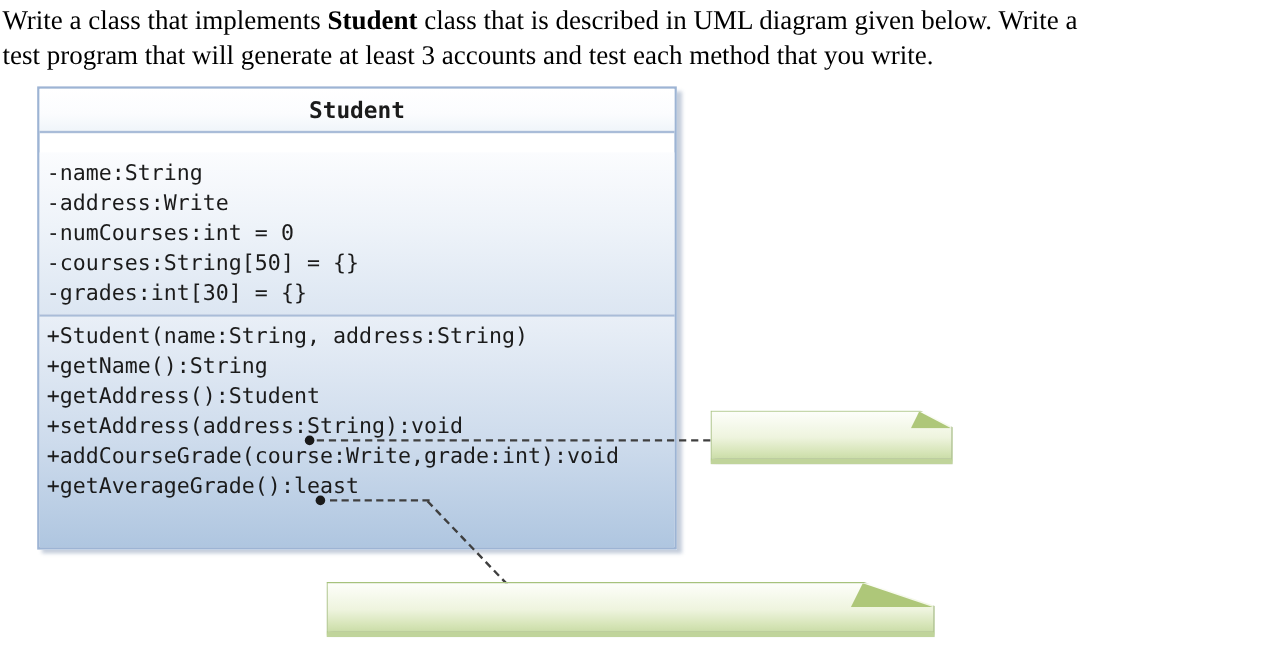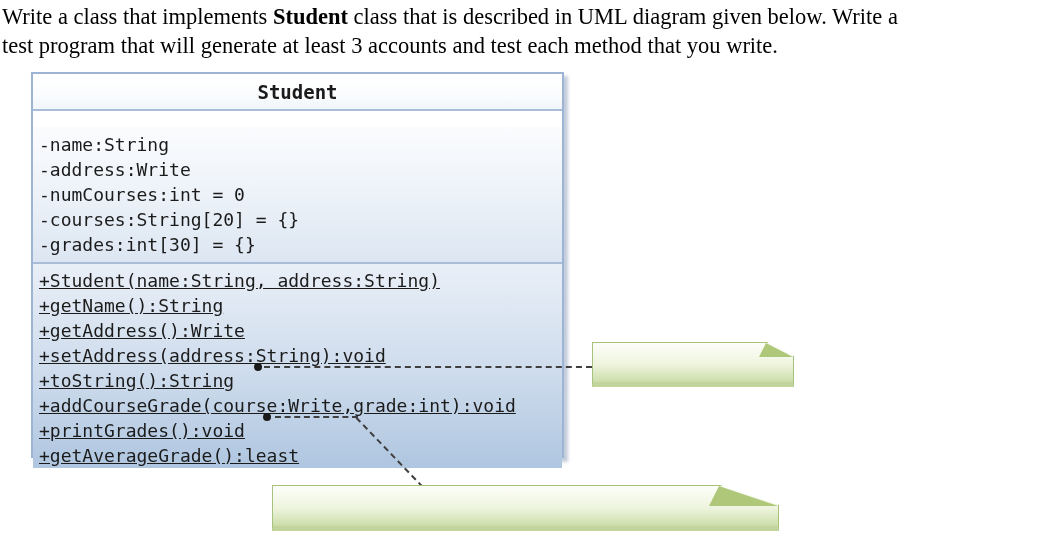--- a/index.html
+++ b/index.html
@@ -38,21 +38,20 @@
     flex: 0 0 137px;
     border-bottom: 2px solid #a9bcd8;
     background: linear-gradient(180deg, #fbfcfe 0%, #eef3f9 45%, #dce6f2 100%);
     padding: 5px 6px 0 6px;
     margin-top: 16px;
   }
   .uml-methods {
     flex: 1 1 auto;
     background: linear-gradient(180deg, #e9eff7 0%, #cddbec 55%, #afc6e0 100%);
     padding: 4px 6px 0 6px;
-    text-decoration: underline;
   }
   .uml-line { height: 25px; line-height: 25px; white-space: pre; }
 
   
   .bullet {
     position: absolute; width: 8px; height: 8px; border-radius: 50%;
     background: #1a1a1a;
   }
   .dash {
     position: absolute; height: 0;
@@ -99,31 +98,29 @@
     <div><span>Write a class that implements </span><b>Student</b><span> class that is described in UML diagram given below. Write a</span></div>
     <div>test program that will generate at least 3 accounts and test each method that you write.</div>
   </div>
 
   <div class="uml-class">
     <div class="uml-header">Student</div>
     <div class="uml-attrs">
       <div class="uml-line">-name:String</div>
       <div class="uml-line">-address:Write</div>
       <div class="uml-line">-numCourses:int = 0</div>
-      <div class="uml-line">-courses:String[20] = {}</div>
+      <div class="uml-line">-courses:String[50] = {}</div>
       <div class="uml-line">-grades:int[30] = {}</div>
     </div>
     <div class="uml-methods">
       <div class="uml-line">+Student(name:String, address:String)</div>
       <div class="uml-line">+getName():String</div>
-      <div class="uml-line">+getAddress():Write</div>
+      <div class="uml-line">+getAddress():Student</div>
       <div class="uml-line">+setAddress(address:String):void</div>
-      <div class="uml-line">+toString():String</div>
       <div class="uml-line">+addCourseGrade(course:Write,grade:int):void</div>
-      <div class="uml-line">+printGrades():void</div>
       <div class="uml-line">+getAverageGrade():least</div>
     </div>
   </div>
 
   <div class="bullet" style="left:254px; top:363px;"></div>
   <div class="dash" style="left:264px; top:366px; width:328px;"></div>
 
   <div class="bullet" style="left:263px; top:413px;"></div>
   <div class="dash" style="left:275px; top:416px; width:83px;"></div>
   <div class="dash diag" style="left:357px; top:417px; width:96px;"></div>

